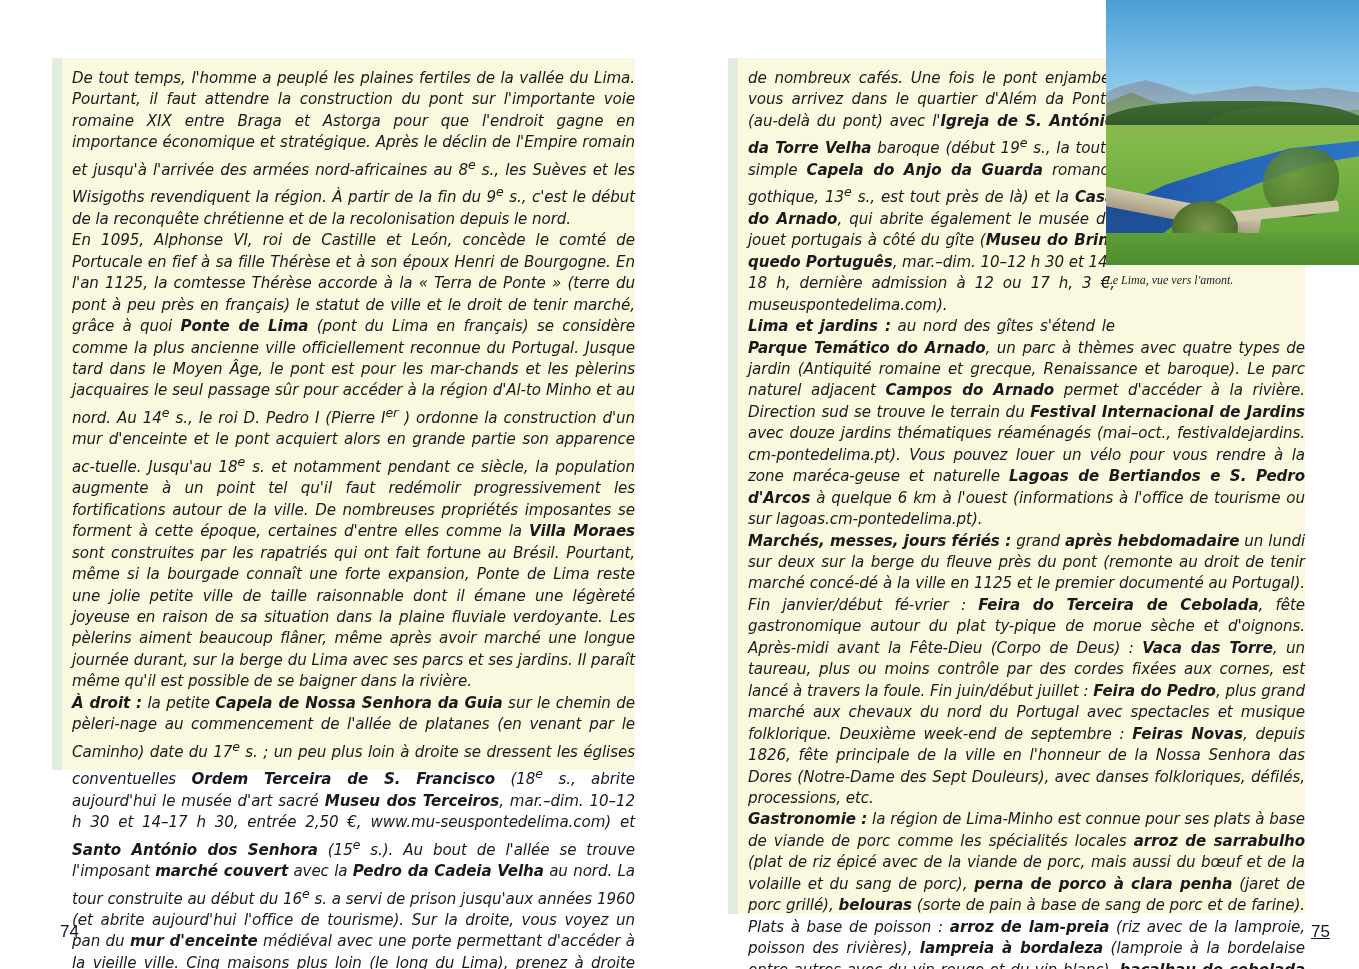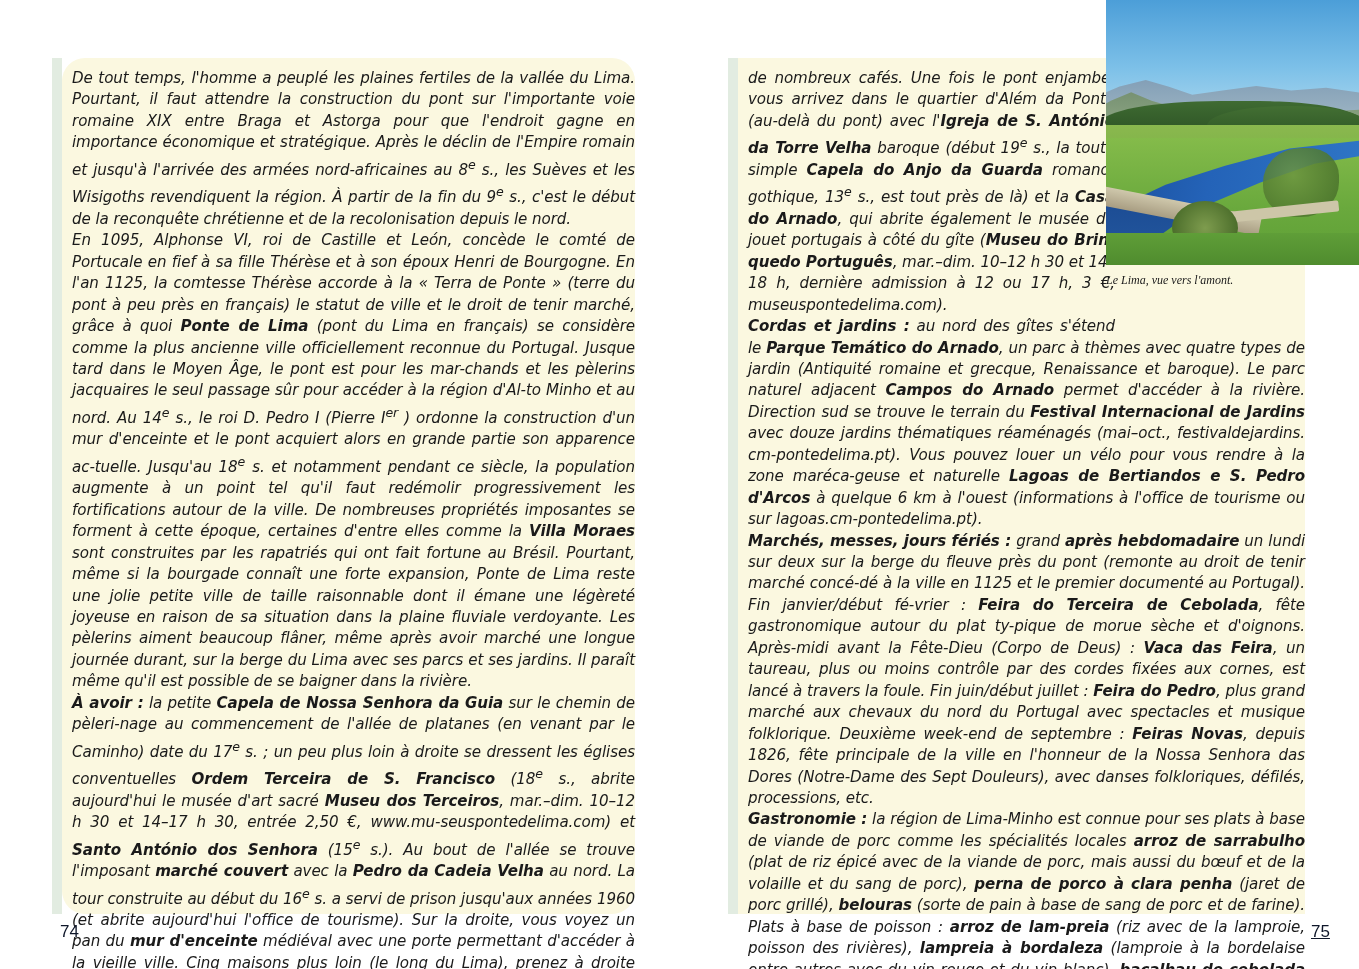--- a/index.html
+++ b/index.html
@@ -34,23 +34,22 @@
     top: 0;
     bottom: 0;
     left: -10px;
     width: 10px;
     background: #e2ece1;
   }
   .col-left {
     left: 62px;
     top: 58px;
     width: 573px;
-    height: 856px;
+    height: 712px;
     padding: 10px 0 8px 10px;
-    border-radius: 23px;
   }
   .col-right {
     left: 738px;
     top: 58px;
     width: 567px;
     height: 856px;
     padding: 10px 0 8px 10px;
   }
 
   .body-text {
@@ -241,21 +240,21 @@
         d'entre elles comme la <b>Villa Moraes</b> sont construites par les rapatriés qui ont fait
         fortune au Brésil. Pourtant, même si la bourgade connaît une forte expansion,
         Ponte de Lima reste une jolie petite ville de taille raisonnable dont il émane une
         légèreté joyeuse en raison de sa situation dans la plaine fluviale verdoyante. Les
         pèlerins aiment beaucoup flâner, même après avoir marché une longue journée
         durant, sur la berge du Lima avec ses parcs et ses jardins. Il paraît même qu'il est
         possible de se baigner dans la rivière.
       </p>
 
       <p class="para">
-        <b>À avoir :</b> la petite <b>Capela de Nossa Senhora da Guia</b> sur le chemin de pèleri-nage
+        <b>À droit :</b> la petite <b>Capela de Nossa Senhora da Guia</b> sur le chemin de pèleri-nage
         au commencement de l'allée de platanes (en venant par le Caminho) date
         du 17<sup>e</sup>&nbsp;s. ; un peu plus loin à droite se dressent les églises conventuelles <b>Ordem
         Terceira de S. Francisco</b> (18<sup>e</sup>&nbsp;s., abrite aujourd'hui le musée d'art sacré <b>Museu
         dos Terceiros</b>, mar.–dim. 10–12 h 30 et 14–17 h 30, entrée 2,50 €, www.mu-seuspontedelima.com)
         et <b>Santo António dos Senhora</b> (15<sup>e</sup>&nbsp;s.). Au bout de l'allée
         se trouve l'imposant <b>marché couvert</b> avec la <b>Pedro da Cadeia Velha</b> au nord.
         La tour construite au début du 16<sup>e</sup>&nbsp;s. a servi de prison jusqu'aux années 1960 (et
         abrite aujourd'hui l'office de tourisme). Sur la droite, vous voyez un pan du <b>mur
         d'enceinte</b> médiéval avec une porte permettant d'accéder à la vieille ville. Cinq
         maisons plus loin (le long du Lima), prenez à droite (Rua Cardeal Saraveia)
@@ -285,38 +284,38 @@
         simple <b>Capela do Anjo da Guarda</b> romano-gothique,
         13<sup>e</sup>&nbsp;s., est tout près de là) et la <b>Casa
         do Arnado</b>, qui abrite également le musée du
         jouet portugais à côté du gîte (<b>Museu do Brin-quedo
         Português</b>, mar.–dim. 10–12 h 30 et
         14–18 h, dernière admission à 12 ou 17 h, 3 €,
         museuspontedelima.com).
       </p>
 
       <p class="para">
-        <b>Cordas et jardins :</b> au nord des gîtes s'étend le
+        <b>Lima et jardins :</b> au nord des gîtes s'étend le
         <b>Parque Temático do Arnado</b>, un parc à
         thèmes avec quatre types de jardin (Antiquité romaine et grecque, Renaissance et
         baroque). Le parc naturel adjacent <b>Campos do Arnado</b> permet d'accéder à la
         rivière. Direction sud se trouve le terrain du <b>Festival Internacional de Jardins</b>
         avec douze jardins thématiques réaménagés (mai–oct., festivaldejardins.
         cm-pontedelima.pt). Vous pouvez louer un vélo pour vous rendre à la zone maréca-geuse
         et naturelle <b>Lagoas de Bertiandos e S. Pedro d'Arcos</b> à quelque 6 km à
         l'ouest (informations à l'office de tourisme ou sur lagoas.cm-pontedelima.pt).
       </p>
 
       <p class="para">
         <b>Marchés, messes, jours fériés :</b> grand <b>après hebdomadaire</b> un lundi sur
         deux sur la berge du fleuve près du pont (remonte au droit de tenir marché concé-dé
         à la ville en 1125 et le premier documenté au Portugal). Fin janvier/début fé-vrier :
         <b>Feira do Terceira de Cebolada</b>, fête gastronomique autour du plat ty-pique
         de morue sèche et d'oignons. Après-midi avant la Fête-Dieu (Corpo de
-        Deus) : <b>Vaca das Feira</b>, un taureau, plus ou moins contrôle par des cordes
+        Deus) : <b>Vaca das Torre</b>, un taureau, plus ou moins contrôle par des cordes
         fixées aux cornes, est lancé à travers la foule. Fin juin/début juillet : <b>Feira do
         Pedro</b>, plus grand marché aux chevaux du nord du Portugal avec spectacles et
         musique folklorique. Deuxième week-end de septembre : <b>Feiras Novas</b>, depuis
         1826, fête principale de la ville en l'honneur de la Nossa Senhora das Dores (Notre-Dame
         des Sept Douleurs), avec danses folkloriques, défilés, processions, etc.
       </p>
 
       <p class="para">
         <b>Gastronomie :</b> la région de Lima-Minho est connue pour ses plats à base de
         viande de porc comme les spécialités locales <b>arroz de sarrabulho</b> (plat de riz

